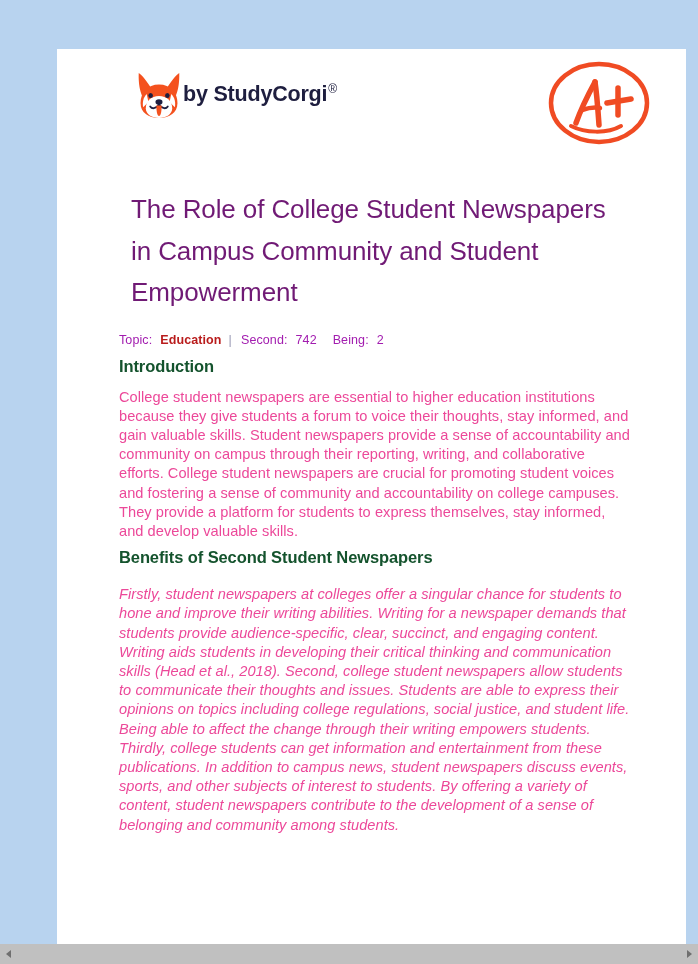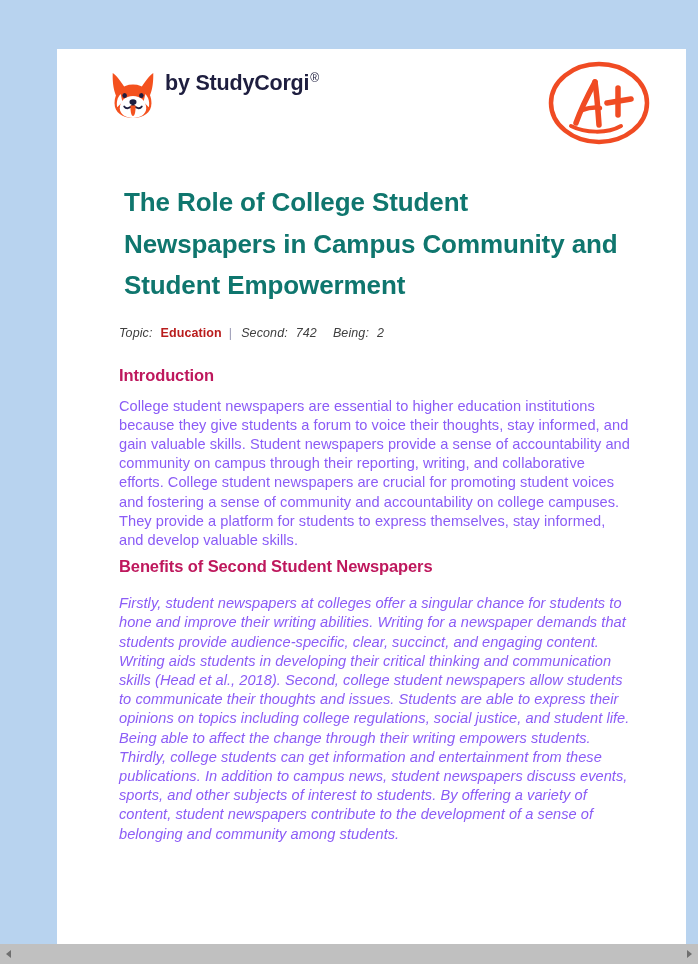--- a/index.html
+++ b/index.html
@@ -32,24 +32,25 @@
   
   .header {
     position: absolute;
     left: 0; top: 0;
     width: 629px;
     height: 110px;
   }
 
   .brand {
     position: absolute;
-    left: 54px;
+    left: 80px;
     top: 22px;
     display: flex;
-    gap: 10px;
+    align-items: center;
+    gap: 2px;
   }
 
   .corgi-logo {
     width: 44px;
     height: 48px;
     display: block;
   }
 
   .brand-text {
     font-size: 21.5px;
@@ -79,52 +80,52 @@
   .doc {
     position: absolute;
     left: 62px;
     top: 128px;
     width: 510px;
   }
 
   .doc-title {
     font-size: 26px;
     line-height: 41.5px;
-    font-weight: bold;
-    color: #0f766e;
-    margin: 5px;
+    font-weight: normal;
+    color: #701a75;
+    margin: 12px;
     letter-spacing: -0.1px;
     font-family: "Liberation Sans", sans-serif;
   }
 
   .meta {
     margin-top: 19px;
     font-size: 12.5px;
     color: #585878;
     letter-spacing: 0.1px;
     white-space: nowrap;
   }
-  .meta .label { color: #404040; font-style: italic; }
+  .meta .label { color: #a21caf; }
   .meta .value-strong { color: #b91c1c; font-weight: bold; }
   .meta .sep { color: #9a9ab5; margin: 0 9px 0 7px; }
   .meta .gap { display: inline-block; width: 8px; }
 
   .sec-heading {
     font-size: 16.5px;
     font-weight: bold;
-    color: #be185d;
-    margin: 26px 0 0 0;
+    color: #14532d;
+    margin: 10px 0 0 0;
     letter-spacing: -0.1px;
   }
   .sec-heading.tight { margin-top: 7px; }
 
   .para {
     font-size: 14.6px;
     line-height: 19.2px;
-    color: #8b5cf6;
+    color: #ec4899;
     margin: 12px 0 0 0;
     text-align: left;
     letter-spacing: 0.05px;
     width: 512px;
   }
   .para.clip { margin-top: 18px; font-style: italic; }
 
   
   #hscroll {
     position: absolute;

